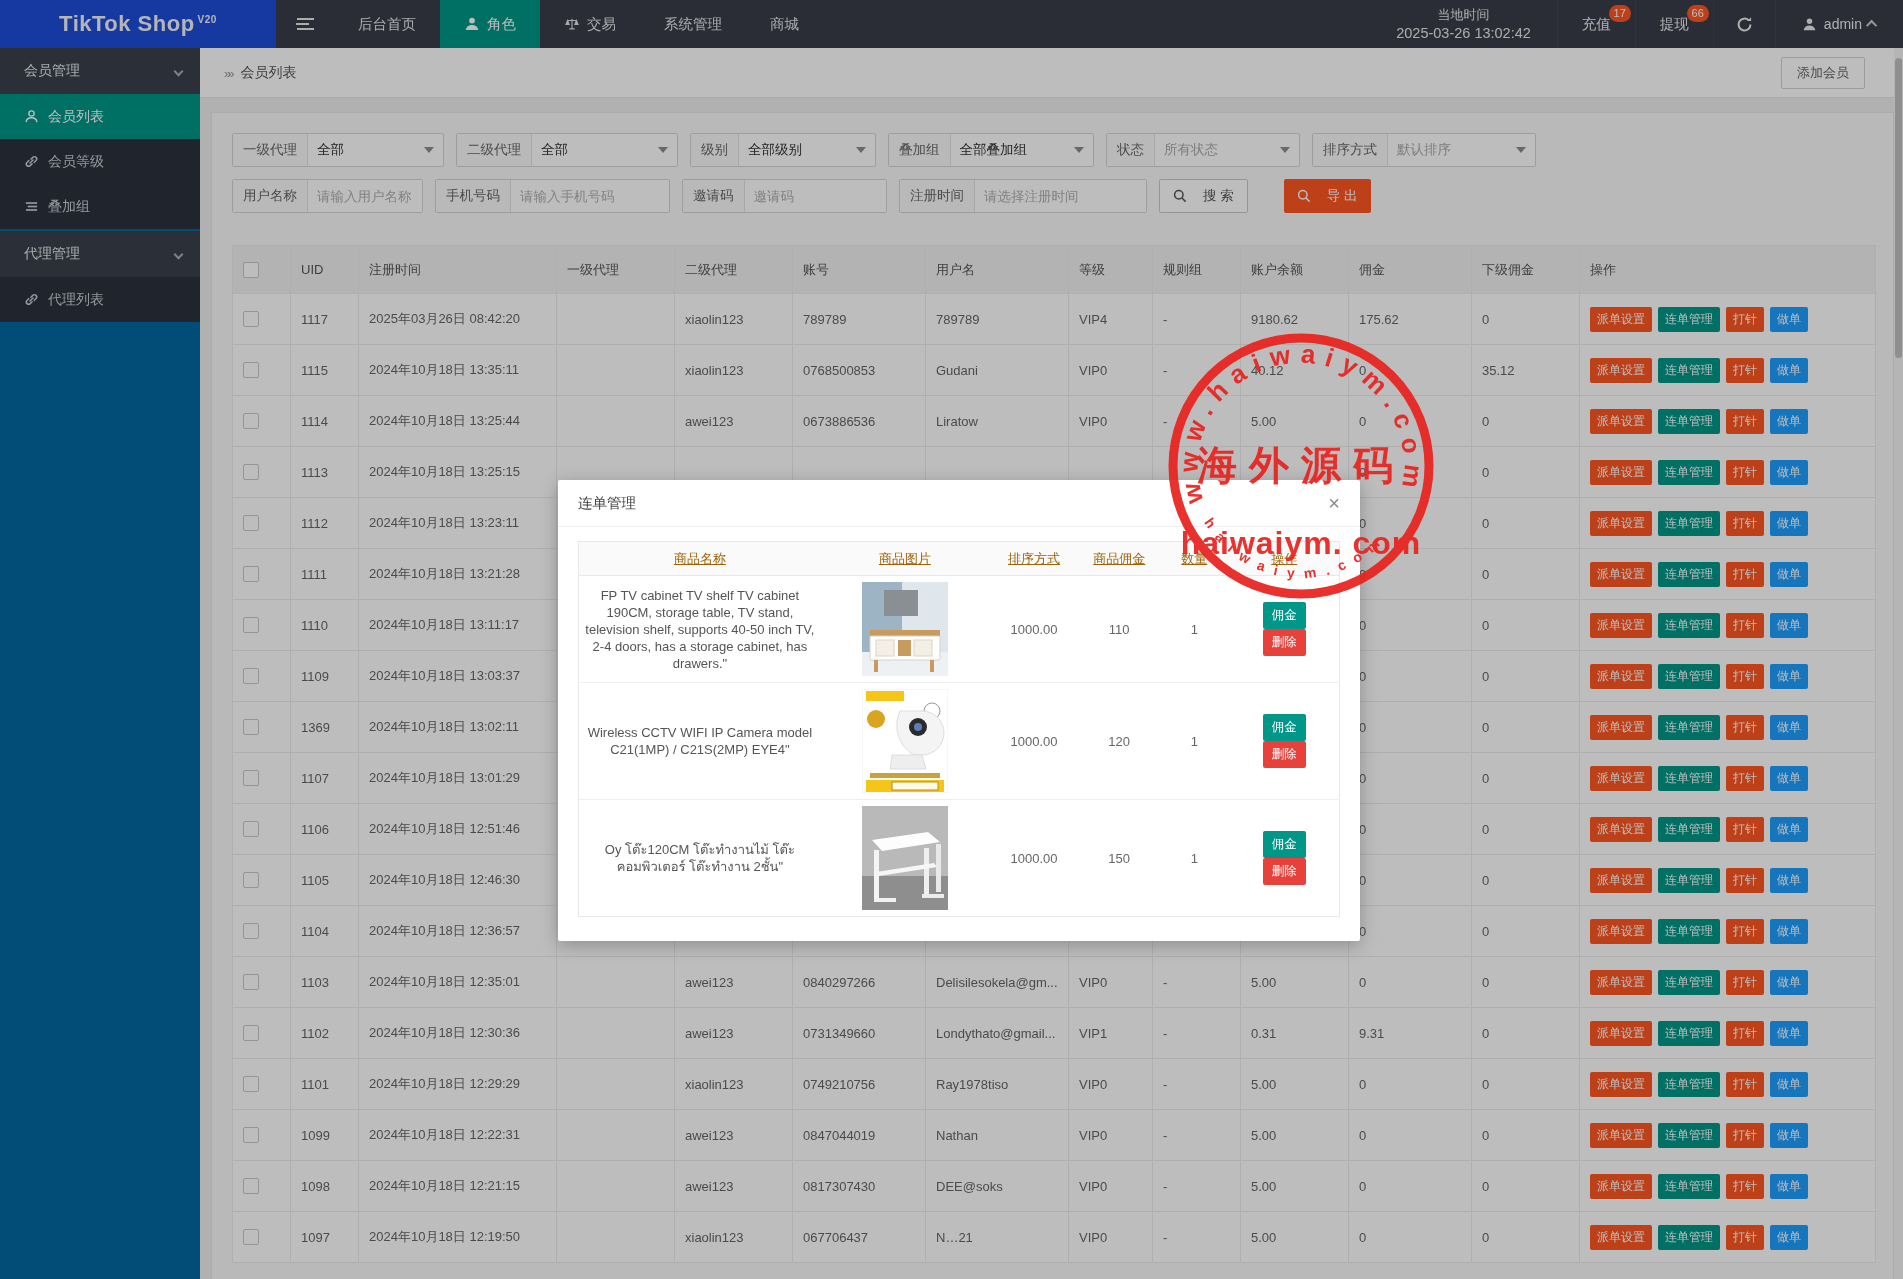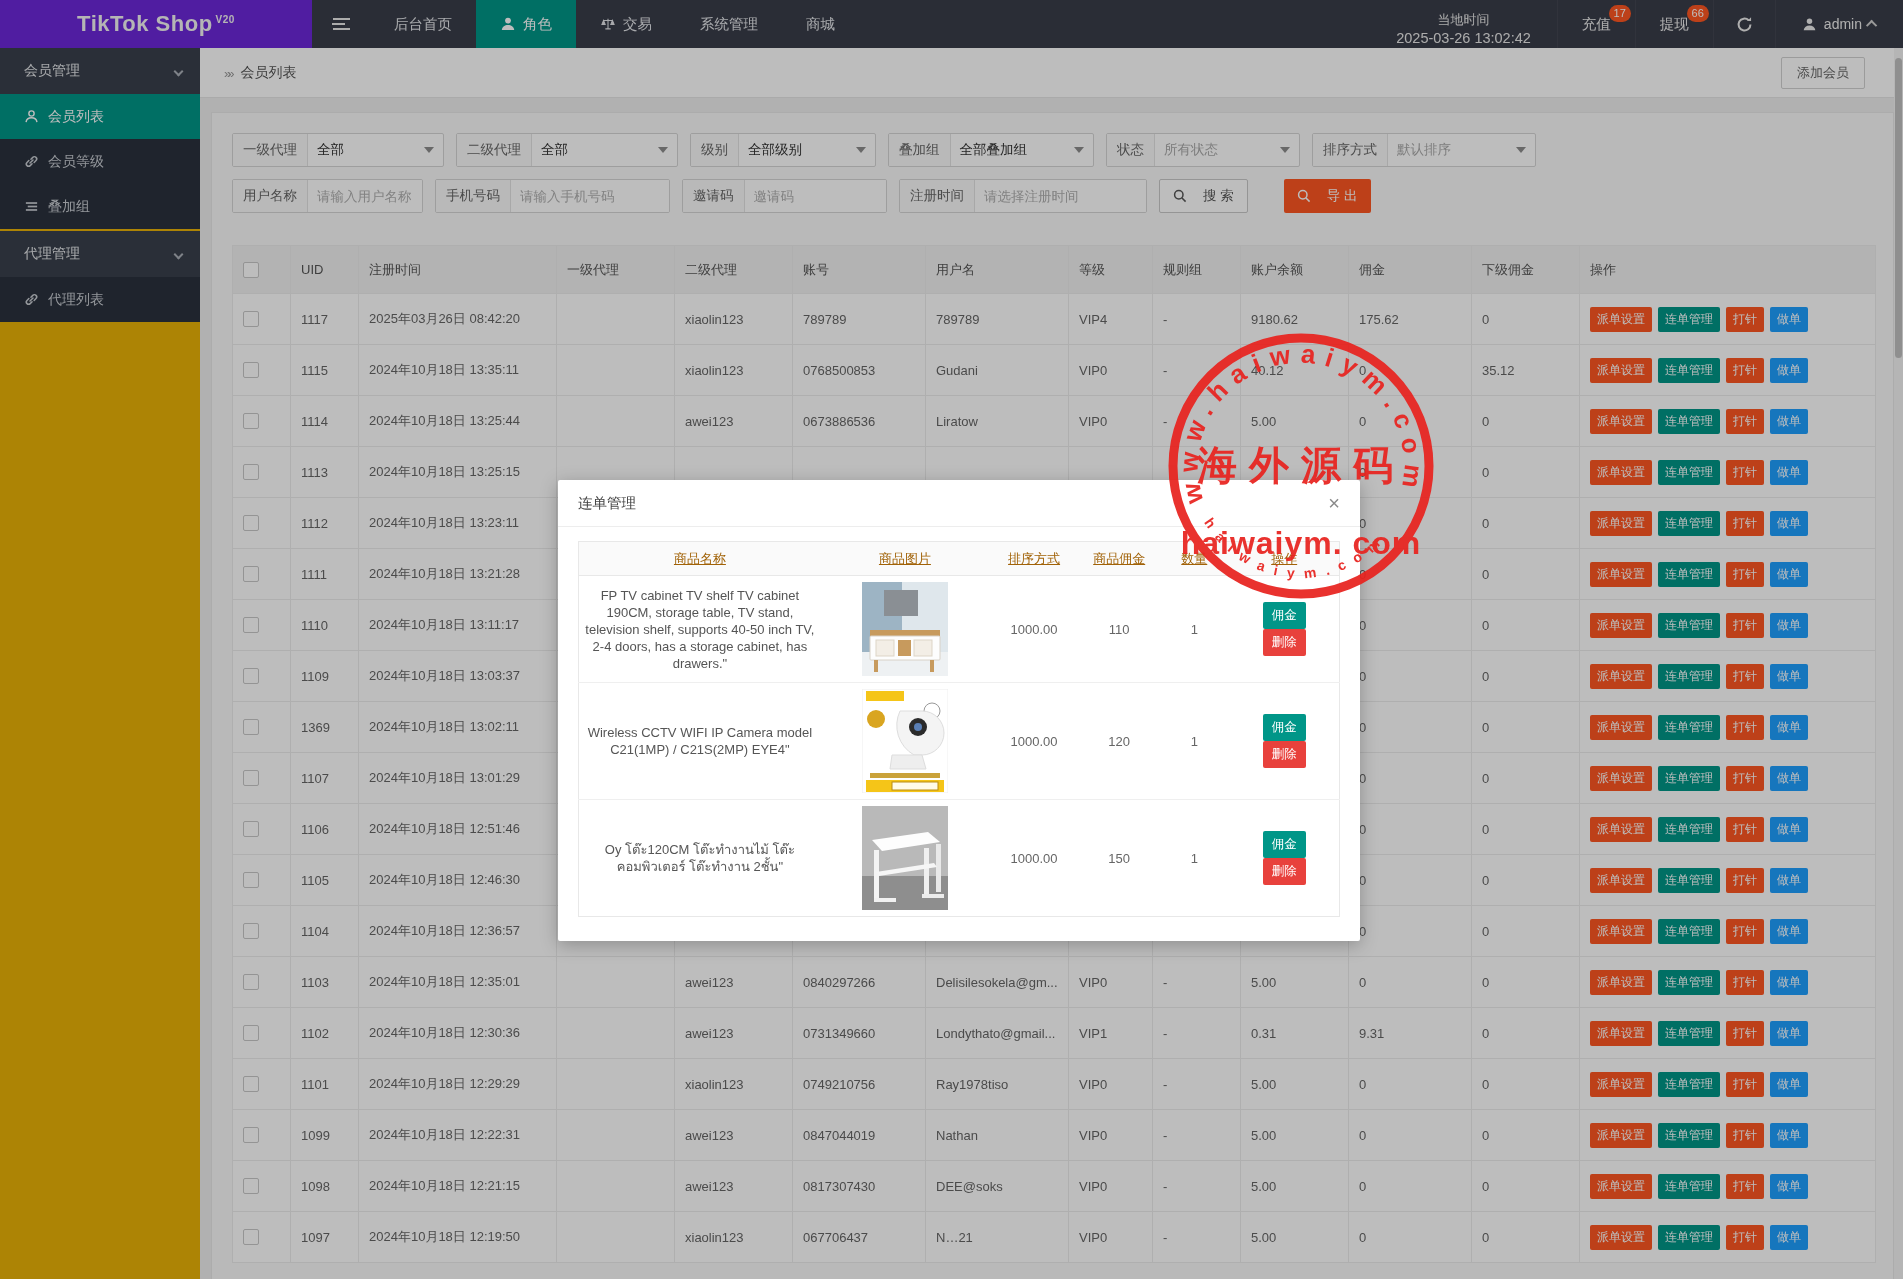--- a/index.html
+++ b/index.html
@@ -1,42 +1,42 @@
 <!DOCTYPE html>
 <html><head>
 <meta charset="utf-8">
 <style>
   * { margin:0; padding:0; box-sizing:border-box; }
   html,body { width:1903px; height:1279px; overflow:hidden; background:#efefef;
     font-family:"Liberation Sans","DejaVu Sans",sans-serif; font-size:14px; color:#666; }
 
   
   .navbar { position:absolute; left:0; top:0; width:1903px; height:48px; background:#393d49; display:flex; align-items:stretch; z-index:10; }
-  .logo { width:312px; background:#6d28d9; color:#f4f4f4; display:flex; align-items:center; justify-content:center; font-size:22px; font-weight:bold; letter-spacing:.5px; }
+  .logo { width:276px; background:#1d4ed8; color:#f4f4f4; display:flex; align-items:center; justify-content:center; font-size:22px; font-weight:bold; letter-spacing:.5px; }
   .logo sup { font-size:10px; font-weight:bold; margin-left:3px; transform:translateY(-5px); }
   .nav-burger { width:58px; display:flex; align-items:center; justify-content:center; flex-direction:column; gap:3px; cursor:pointer; }
   .nav-burger i { display:block; width:17px; height:2px; background:#e8e8e8; }
   .nav-burger i:nth-child(2){ width:13px; align-self:flex-start; margin-left:20px; }
   .nav-menu { display:flex; align-items:stretch; }
   .nav-item { padding:0 24px; display:flex; align-items:center; gap:7px; color:#e4e6ea; cursor:pointer; font-size:14.5px; }
   .nav-item.active { background:#009688; color:#fff; }
   .nav-item svg { width:16px; height:16px; }
   .nav-right { margin-left:auto; display:flex; align-items:stretch; }
-  .nav-time { display:flex; flex-direction:column; justify-content:flex-end; align-items:center; color:#e8e8e8; padding:0 26px; line-height:19px; }
+  .nav-time { display:flex; flex-direction:column; justify-content:center; align-items:center; color:#e8e8e8; padding:0 26px; line-height:19px; }
   .nav-time .t1 { font-size:13px; } .nav-time .t2 { font-size:14.5px; }
   .nav-link { position:relative; display:flex; align-items:center; padding:0 24px; color:#ededed; cursor:pointer; font-size:14.5px; border-left:1px solid rgba(255,255,255,.05); }
   .badge { position:absolute; top:5px; right:4px; min-width:22px; height:17px; line-height:17px; background:#ff5722; color:#fff; font-size:11px; border-radius:9px; text-align:center; padding:0 5px; }
   .nav-refresh { display:flex; align-items:center; padding:0 22px; color:#ededed; cursor:pointer; border-left:1px solid rgba(255,255,255,.05); }
   .nav-refresh svg { width:17px; height:17px; }
   .nav-user { display:flex; align-items:center; gap:7px; padding:0 26px; color:#ededed; cursor:pointer; border-left:1px solid rgba(255,255,255,.05); }
   .nav-user svg { width:15px; height:15px; }
   .chev-up { width:8px; height:8px; border-left:2px solid #cfcfcf; border-top:2px solid #cfcfcf; transform:rotate(45deg) translateY(2px); }
 
   
-  .sidebar { position:absolute; left:0; top:48px; width:200px; height:1231px; background:#eab308; z-index:9; }
+  .sidebar { position:absolute; left:0; top:48px; width:200px; height:1231px; background:#0369a1; z-index:9; }
   .side-group { height:46px; display:flex; align-items:center; padding:0 18px 0 24px; background:#39404c; color:#e3e5e8; cursor:pointer; margin-top:2px; }
   .side-group:first-child{ margin-top:0; }
   .side-group .gchev { margin-left:auto; width:7px; height:7px; border-left:2px solid #aab0b8; border-bottom:2px solid #aab0b8; transform:rotate(-45deg); }
   .side-item { height:45px; display:flex; align-items:center; gap:9px; padding:0 24px; color:#c8ccd2; cursor:pointer; background:#2a313d; font-size:14px; }
   .side-item svg { width:15px; height:15px; flex:none; }
   .side-item.active { background:#009688; color:#fff; }
 
   
   .crumbbar { position:absolute; left:200px; top:48px; width:1703px; height:50px; background:#fff; border-bottom:1px solid #e6e6e6; display:flex; align-items:center; padding:0 24px; z-index:5; }
   .crumb-ic::before { content:"\BB\BB"; letter-spacing:-4px; color:#999; margin-right:10px; font-size:13px; }

